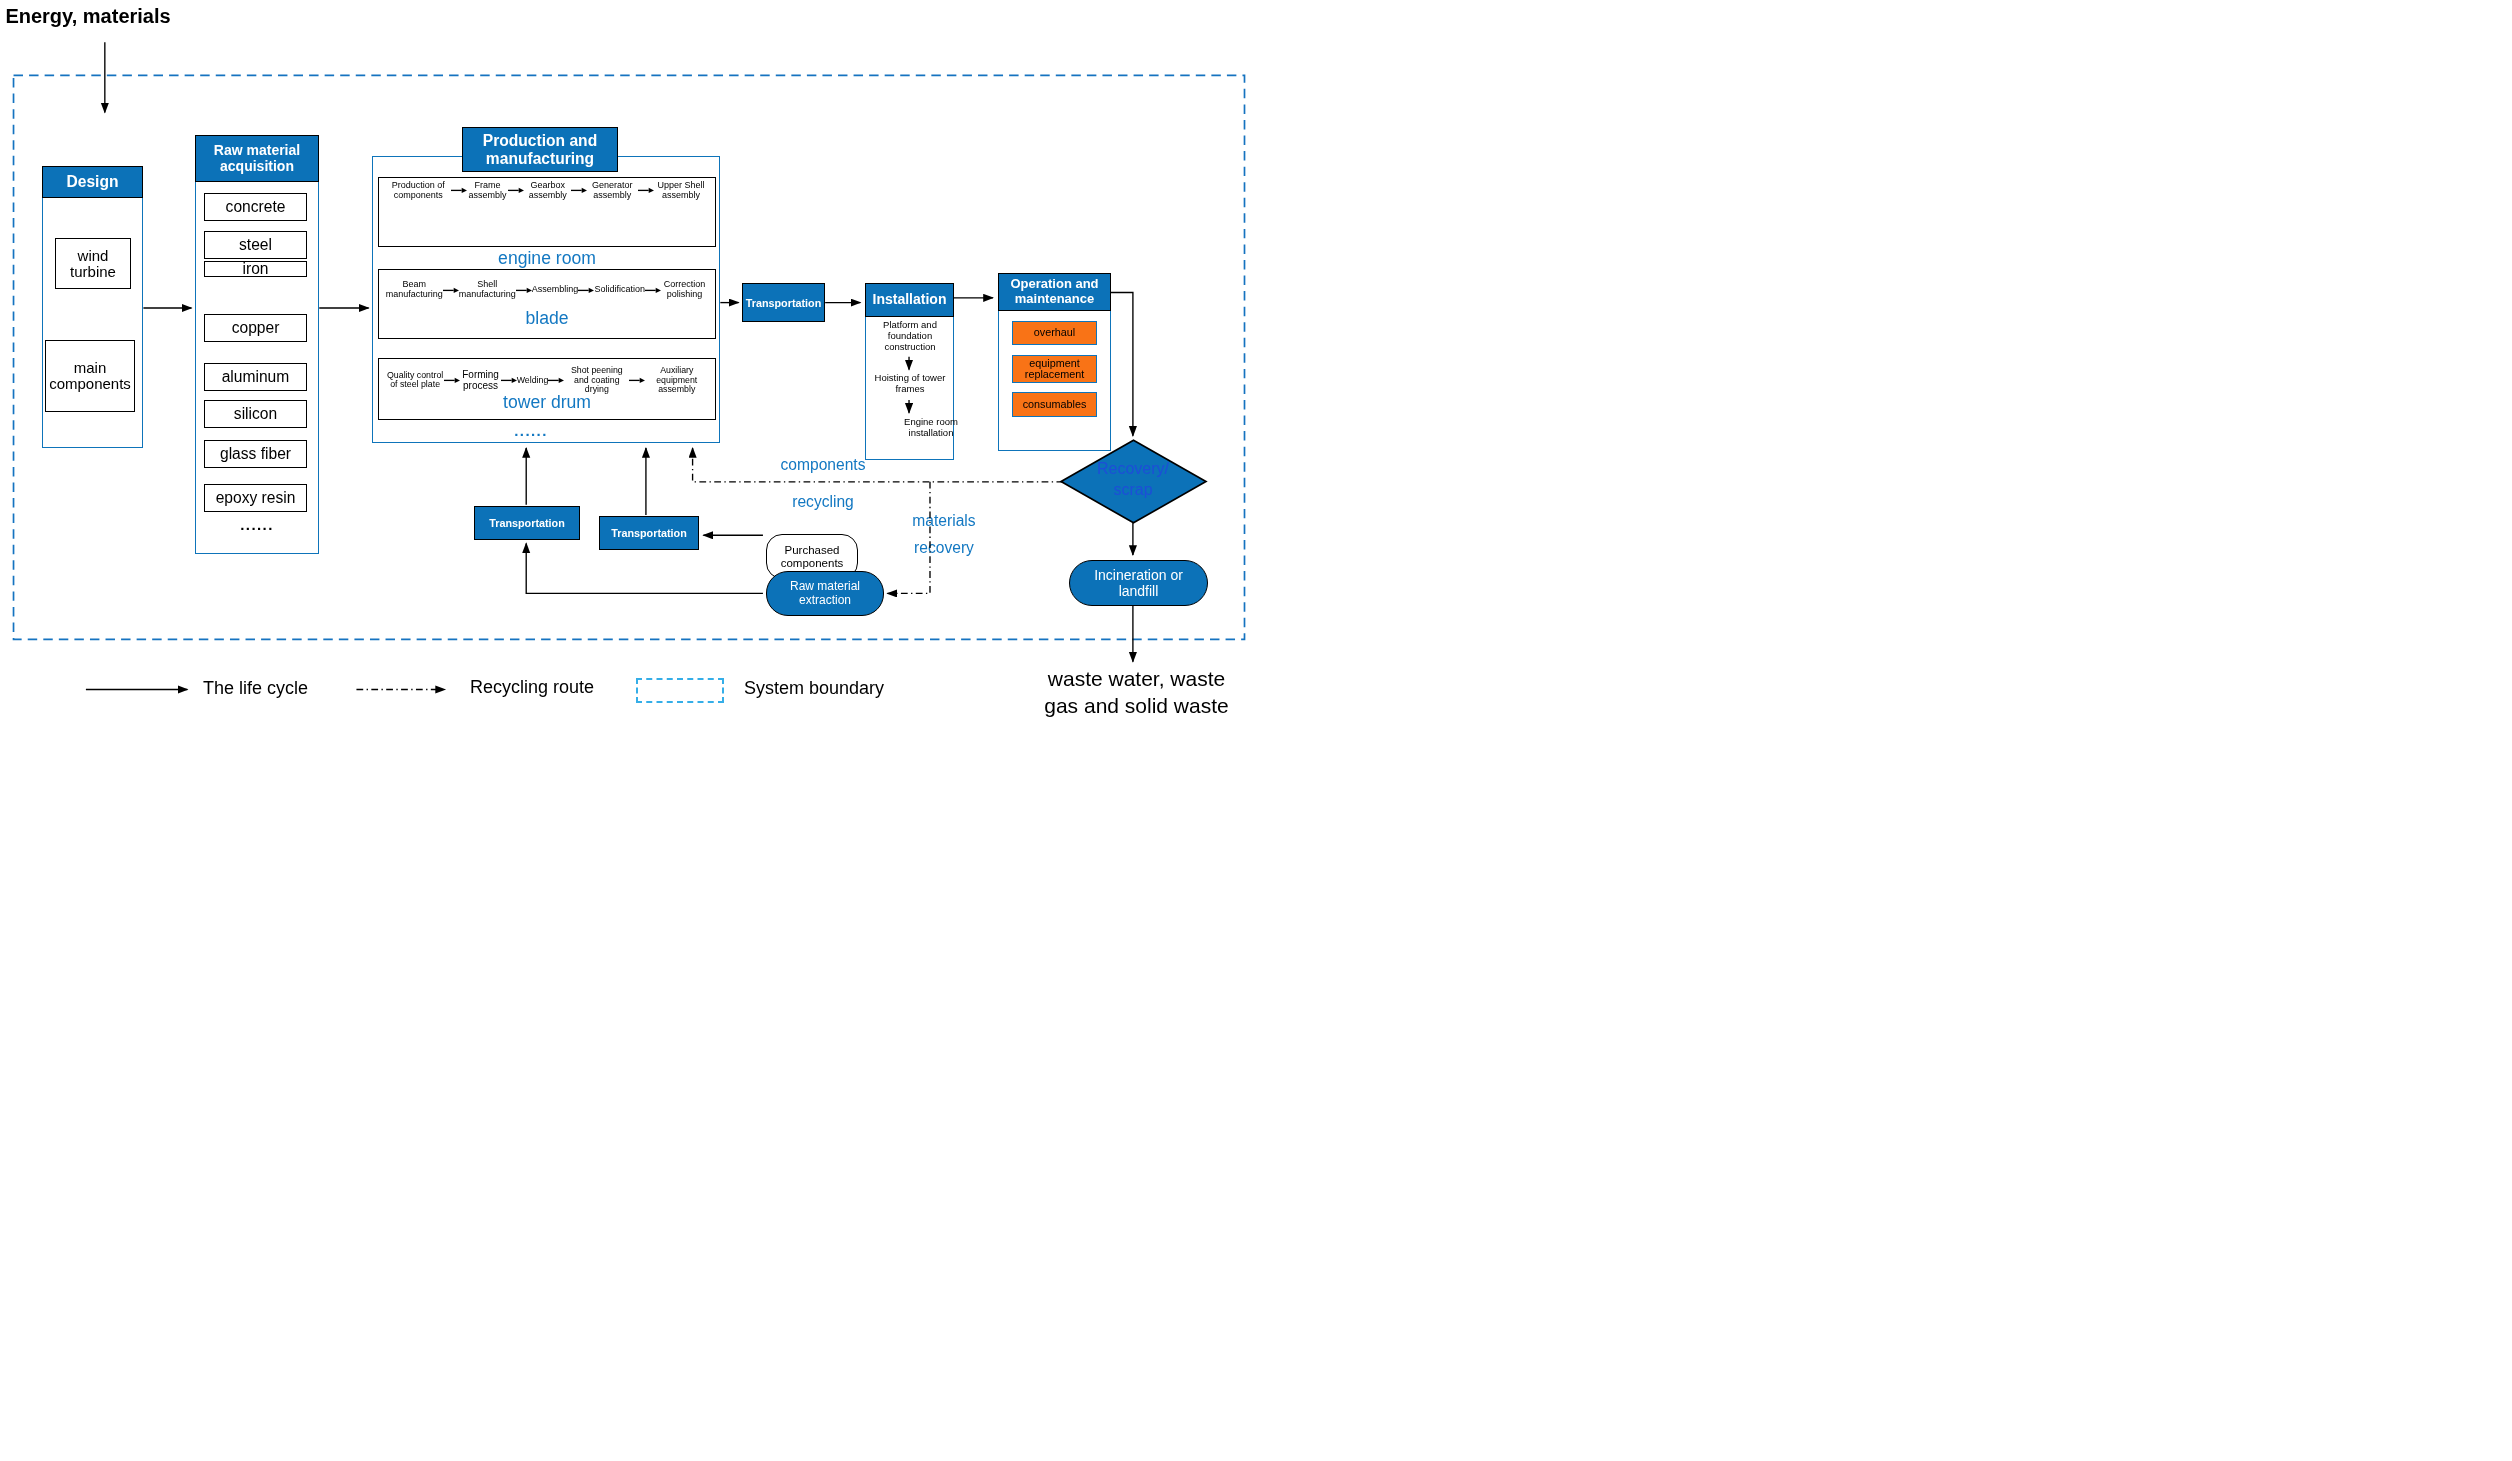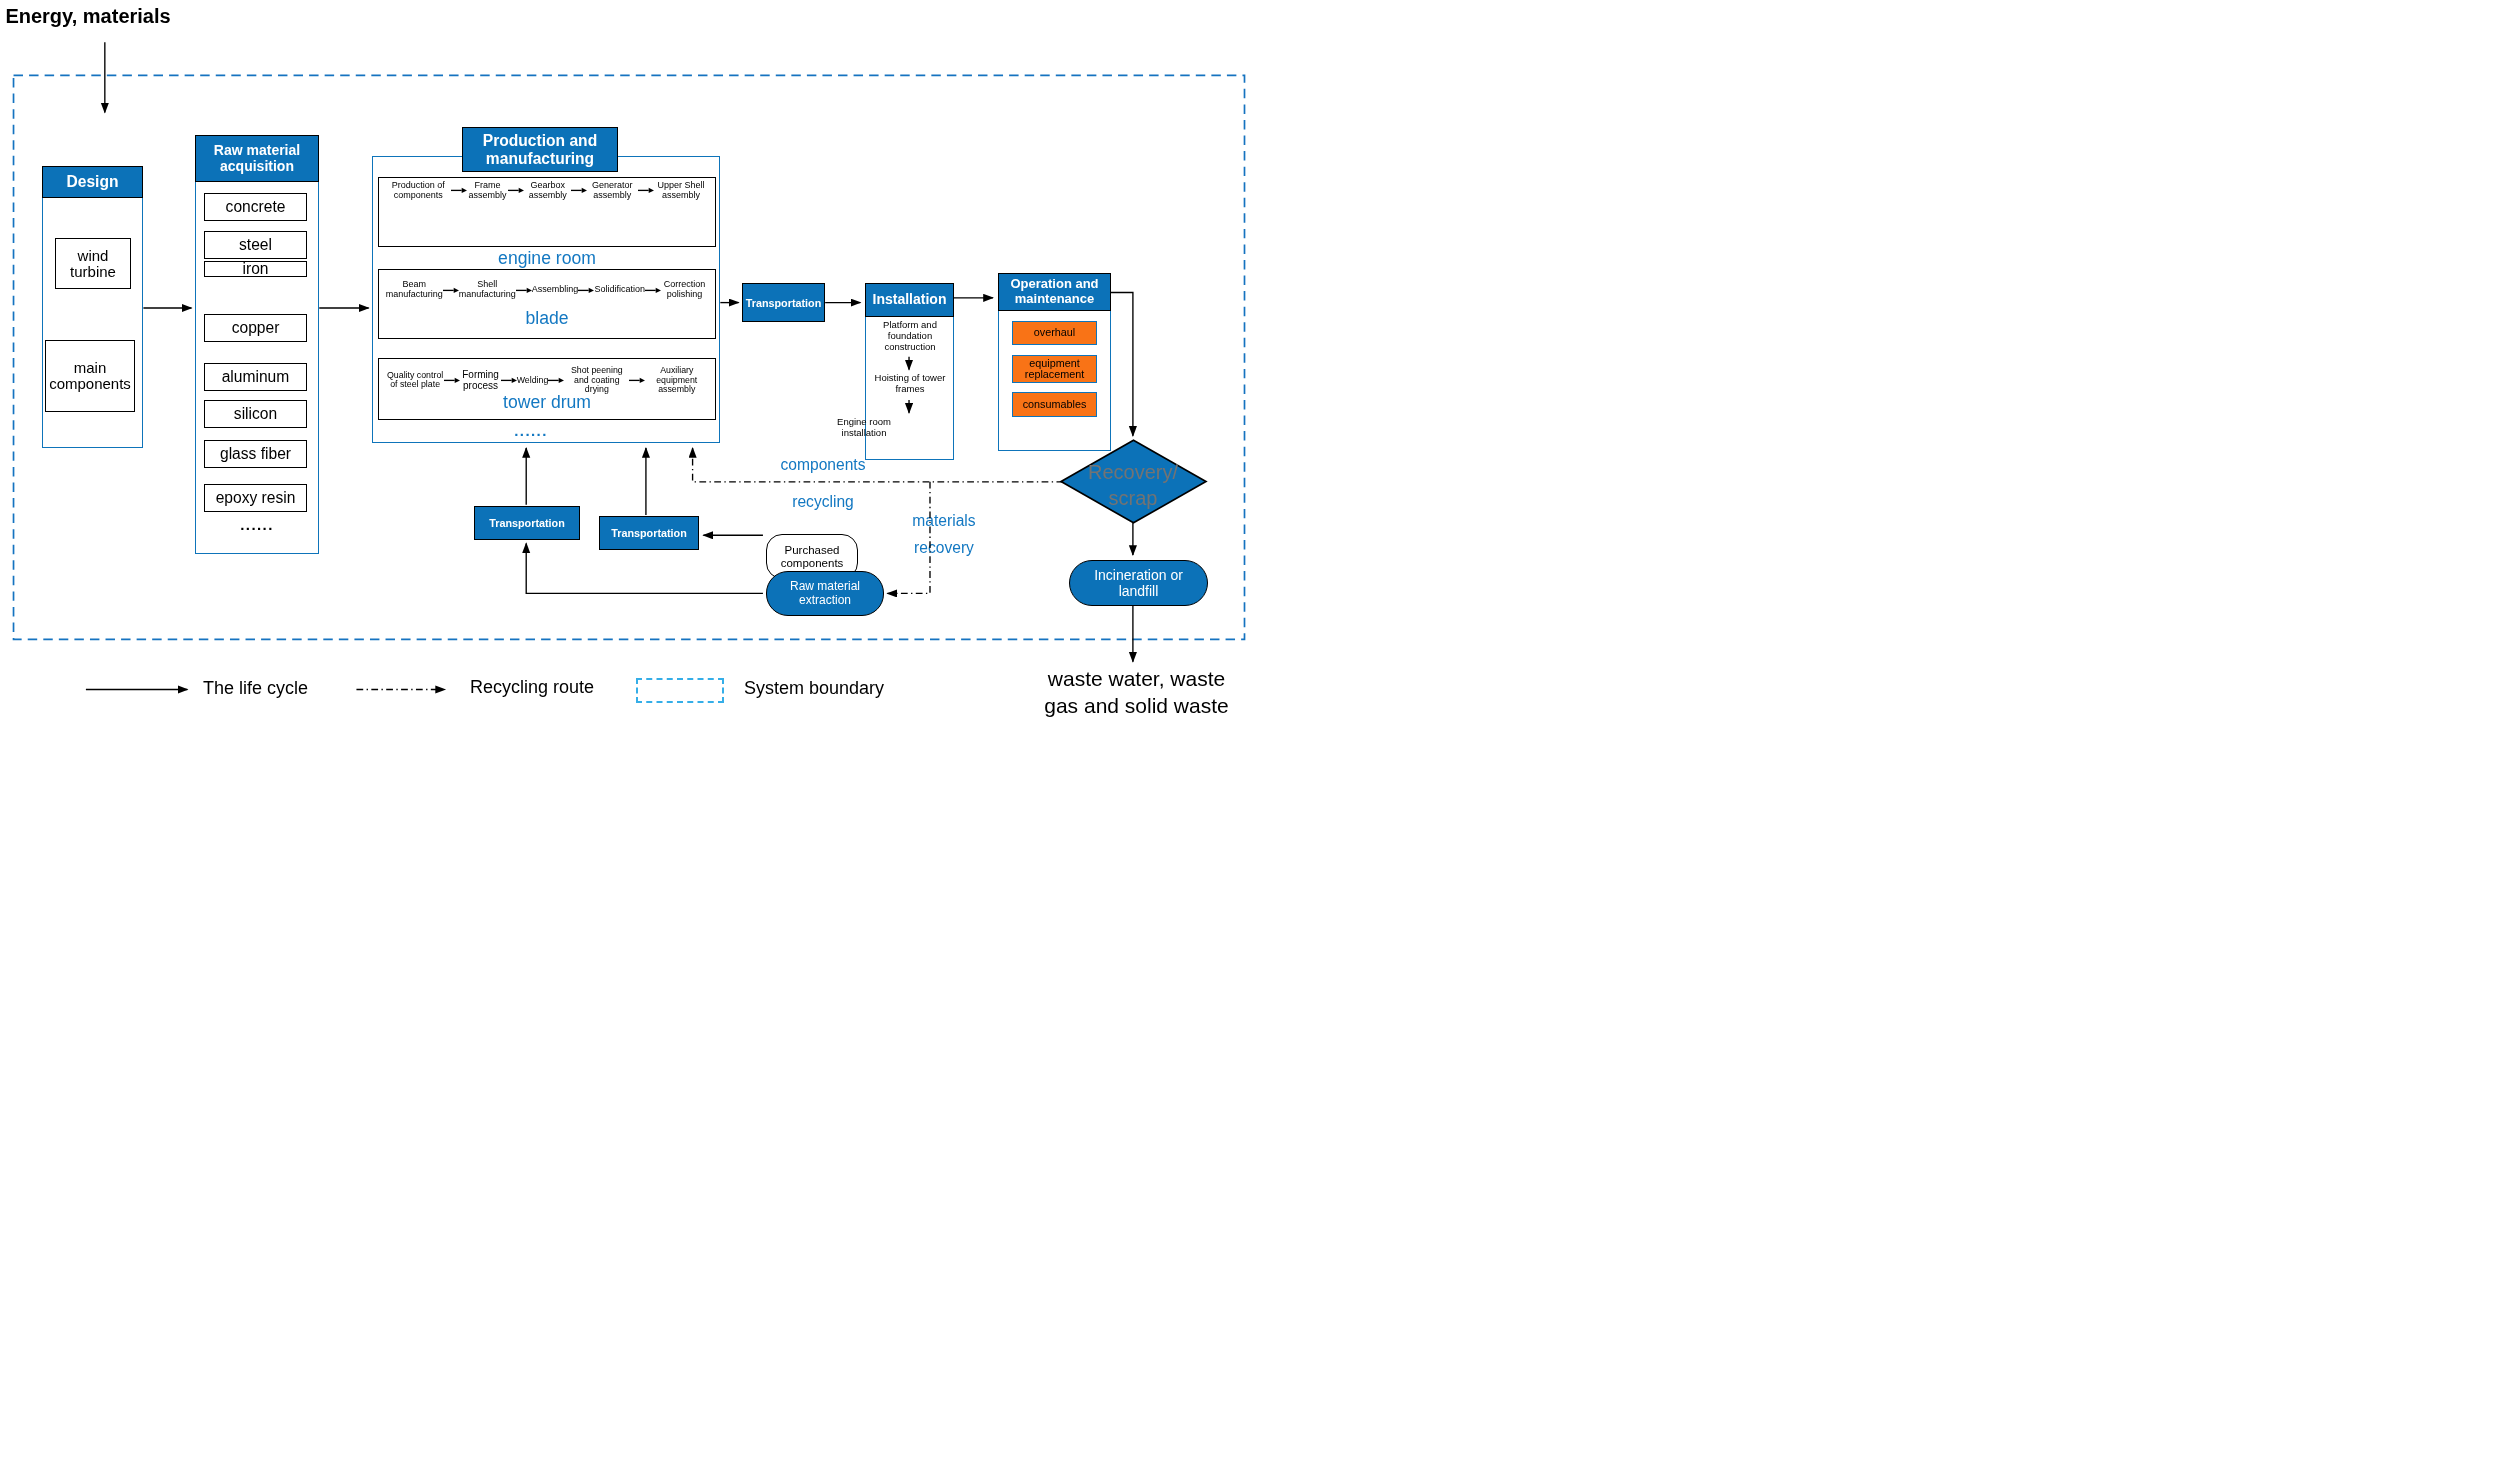--- a/index.html
+++ b/index.html
@@ -172,32 +172,32 @@
   </div>
 
   <div class="abs bluetxt" style="left:497px;top:422px;width:68px;text-align:center;font-size:15px;font-weight:bold;letter-spacing:1.4px;z-index:3;">......</div>
 
   <div class="tbox" style="left:742px;top:283px;width:83px;height:39px;">Transportation</div>
 
   <div class="container" style="left:865px;top:283px;width:89px;height:177px;"></div>
   <div class="hdr" style="left:865px;top:283px;width:89px;height:34px;font-size:14px;">Installation</div>
   <div class="abs ctr" style="left:869px;top:320px;width:82px;font-size:9.5px;line-height:1.15;z-index:3;">Platform and foundation construction</div>
   <div class="abs ctr" style="left:869px;top:373px;width:82px;font-size:9.5px;line-height:1.15;z-index:3;">Hoisting of tower frames</div>
-  <div class="abs ctr" style="left:823px;top:417px;width:82px;font-size:9.5px;line-height:1.15;z-index:3;">Engine room installation</div>
+  <div class="abs ctr" style="left:890px;top:417px;width:82px;font-size:9.5px;line-height:1.15;z-index:3;">Engine room installation</div>
 
   <div class="container" style="left:998px;top:273px;width:113px;height:178px;"></div>
   <div class="hdr" style="left:998px;top:273px;width:113px;height:38px;font-size:13px;">Operation and maintenance</div>
   <div class="bitem" style="left:1012px;top:321px;width:85px;height:24px;font-size:10.8px;">overhaul</div>
   <div class="bitem" style="left:1012px;top:355px;width:85px;height:28px;font-size:10.8px;">equipment replacement</div>
   <div class="bitem" style="left:1012px;top:392px;width:85px;height:25px;font-size:10.8px;">consumables</div>
 
   <svg class="abs" style="left:1059px;top:438px;z-index:3;" width="149" height="87" viewBox="0 0 220 128">
     <polygon points="110,3 217,64 110,125 3,64" fill="#0c72b8" stroke="#000" stroke-width="2.5"></polygon>
   </svg>
-  <div class="abs ctr" style="left:1072px;top:459px;width:122px;color:#737373;font-size:20px;line-height:1.3;z-index:4;flex-direction:column;">
+  <div class="abs ctr" style="left:1072px;top:459px;width:122px;color:#1d4ed8;font-size:16px;line-height:1.3;z-index:4;flex-direction:column;">
     <span>Recovery/</span>
     <span>scrap</span>
   </div>
 
   <div class="stadium" style="left:1069px;top:560px;width:139px;height:46px;border-radius:23px;font-size:14px;flex-direction:column;">
     <span>Incineration or</span>
     <span>landfill</span>
   </div>
 
   <div class="abs" style="left:1020px;top:666px;width:233px;text-align:center;font-size:21px;line-height:1.28;z-index:3;">

